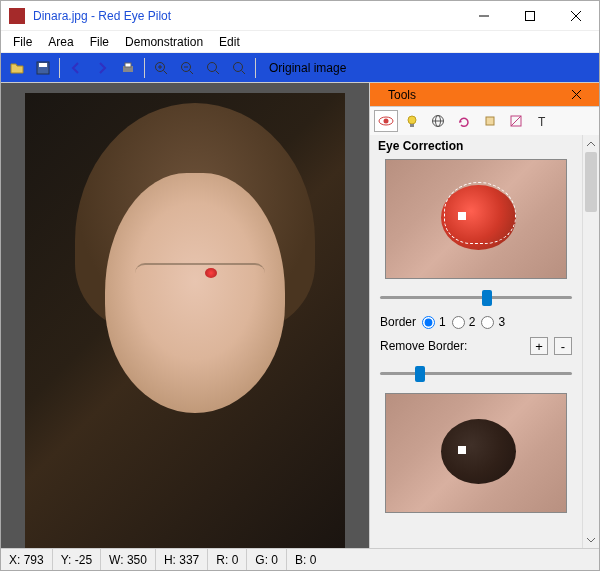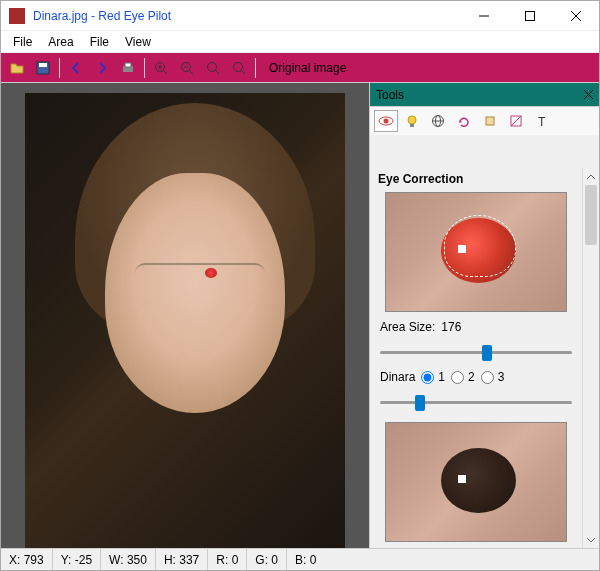--- a/index.html
+++ b/index.html
@@ -3,37 +3,37 @@
 <meta charset="utf-8">
 <style>
 * { margin: 0; padding: 0; box-sizing: border-box; font-family: 'Segoe UI', Tahoma, sans-serif; font-size: 12px; }
 body { width: 600px; height: 571px; background: #fff; display: flex; flex-direction: column; border: 1px solid #aaa; }
 .titlebar { height: 30px; display: flex; align-items: center; padding: 0 0 0 8px; background: #fff; border-bottom: 1px solid #eee; }
 .titlebar .app-icon { width: 16px; height: 16px; background: #a52a2a; margin-right: 8px; }
 .titlebar .title { flex: 1; font-size: 12px; color: #1d4ed8; }
 .titlebar .win-btn { width: 46px; height: 30px; display: flex; align-items: center; justify-content: center; cursor: pointer; }
 .menubar { height: 22px; display: flex; align-items: center; padding: 0 4px; background: #fff; border-bottom: 1px solid #eee; }
 .menubar .menu-item { padding: 2px 8px; cursor: pointer; }
-.toolbar { height: 30px; display: flex; align-items: center; padding: 0 4px; background: #be185d; border-bottom: 1px solid #ccc; gap: 2px; }
+.toolbar { height: 30px; display: flex; align-items: center; padding: 0 4px; background: #1d4ed8; border-bottom: 1px solid #ccc; gap: 2px; }
 .toolbar .tool-btn { width: 24px; height: 24px; display: flex; align-items: center; justify-content: center; cursor: pointer; border: 1px solid transparent; }
 .toolbar .sep { width: 1px; height: 20px; background: #ccc; margin: 0 2px; }
 .toolbar .orig-btn { padding: 3px 8px; cursor: pointer; border: 1px solid transparent; }
 .main-area { flex: 1; display: flex; overflow: hidden; }
 .canvas-area { flex: 1; background: #555; display: flex; align-items: flex-start; justify-content: center; padding: 10px 0; overflow: hidden; }
 .canvas-img { width: 320px; height: 460px; background: linear-gradient(135deg, #1a1612 0%, #2a2015 40%, #3a2a1a 50%, #1a1410 100%); position: relative; }
 .face { position: absolute; left: 80px; top: 80px; width: 180px; height: 240px; background: radial-gradient(ellipse 100px 130px at 50% 45%, #e8c5b0 0%, #dcb59a 60%, #c19a7a 100%); border-radius: 50% 50% 55% 55% / 55% 55% 50% 50%; }
 .hair { position: absolute; left: 50px; top: 10px; width: 240px; height: 230px; background: radial-gradient(ellipse at 50% 40%, #6b5038 0%, #4a3520 70%); border-radius: 50% 50% 30% 30% / 60% 60% 30% 30%; }
 .redeye { position: absolute; left: 180px; top: 175px; width: 12px; height: 10px; background: radial-gradient(circle, #ff4040 0%, #aa2020 100%); border-radius: 50%; }
 .glasses { position: absolute; left: 110px; top: 170px; width: 130px; height: 30px; border-top: 2px solid rgba(120,100,80,0.6); border-radius: 10px; }
 .side-panel { width: 230px; background: #f0f0f0; display: flex; flex-direction: column; border-left: 1px solid #ccc; }
-.panel-header { height: 24px; display: flex; align-items: center; justify-content: space-between; padding: 0 6px; background: #0f766e; border-bottom: 1px solid #ccc; text-align: right; }
+.panel-header { height: 24px; display: flex; align-items: center; justify-content: space-between; padding: 0 18px; background: #f97316; border-bottom: 1px solid #ccc; text-align: right; }
 .panel-toolbar { height: 28px; display: flex; align-items: center; padding: 0 4px; gap: 2px; background: #f8f8f8; }
 .panel-tab { width: 24px; height: 22px; display: flex; align-items: center; justify-content: center; cursor: pointer; border: 1px solid transparent; }
 .panel-tab.active { border-color: #aaa; background: #fff; }
-.panel-content { flex: 1; display: flex; overflow: hidden; margin-top: 33px; }
+.panel-content { flex: 1; display: flex; overflow: hidden; }
 .panel-scroll { flex: 1; overflow: hidden; padding: 2px 8px 0 8px; }
 .scrollbar { width: 17px; background: #f0f0f0; display: flex; flex-direction: column; border-left: 1px solid #ddd; }
 .sb-btn { height: 17px; background: #f0f0f0; display: flex; align-items: center; justify-content: center; cursor: pointer; }
 .sb-track { flex: 1; background: #f0f0f0; position: relative; }
 .sb-thumb { position: absolute; top: 0; left: 2px; right: 2px; height: 60px; background: #cdcdcd; border-radius: 2px; cursor: pointer; }
 .section-title { font-weight: bold; font-size: 12px; padding: 2px 0; }
 .eye-preview { width: 182px; height: 120px; border: 1px solid #888; background: linear-gradient(135deg,#b89080 0%,#c8a090 30%,#d8b0a0 50%,#c8a090 70%,#b89080 100%); position: relative; margin: 4px auto; image-rendering: pixelated; }
 .eye-iris { position: absolute; left: 55px; top: 25px; width: 75px; height: 65px; border-radius: 50%; background: radial-gradient(circle at 40% 40%, #ff6050 0%, #d03828 50%, #8a2818 100%); }
 .eye-iris.fixed { background: radial-gradient(circle at 40% 40%, #403028 0%, #302018 50%, #201510 100%); }
 .eye-sel { position: absolute; left: 58px; top: 22px; width: 72px; height: 62px; border: 1px dashed #fff; border-radius: 55% 60% 50% 45%; }
@@ -71,21 +71,22 @@
         <line x1="0" y1="0" x2="10" y2="10" stroke="#000"></line>
         <line x1="10" y1="0" x2="0" y2="10" stroke="#000"></line>
       </svg>
   </div>
 </div>
 
 <div class="menubar">
   <div class="menu-item">File</div>
   <div class="menu-item">Area</div>
   <div class="menu-item">File</div>
-  <div class="menu-item">View</div>
+  <div class="menu-item">Demonstration</div>
+  <div class="menu-item">Edit</div>
 </div>
 
 <div class="toolbar">
   <div class="tool-btn">
       <svg width="16" height="16">
         <path d="M2 4h5l1 2h6v7H2z" fill="#e8c860" stroke="#aa8820"></path>
       </svg>
     </div>
   <div class="tool-btn">
       <svg width="16" height="16">
@@ -210,46 +211,47 @@
       <div class="panel-scroll">
         <div class="section-title">Eye Correction</div>
 
         <div class="eye-preview">
           <div class="eye-iris"></div>
           <div class="eye-sel"></div>
           <div class="eye-hl"></div>
         </div>
 
         <div class="field-row">
-          <span>Area Size:</span>
-          <span>176</span>
-        </div>
-        <div class="field-row">
           <div class="slider">
             <div class="slider-track"></div>
             <div class="slider-thumb" id="area-thumb" style="left: 53%;"></div>
           </div>
         </div>
 
         <div class="field-row">
-          <span>Dinara</span>
+          <span>Border</span>
           <label class="radio-wrap">
               <input type="radio" name="f" checked="" style="">
               <span>1</span>
             </label>
           <label class="radio-wrap">
               <input type="radio" name="f" style="">
               <span>2</span>
             </label>
           <label class="radio-wrap">
               <input type="radio" name="f" style="">
               <span>3</span>
             </label>
         </div>
 
+        <div class="field-row">
+          <span style="flex:1">Remove Border:</span>
+          <div class="small-btn">+</div>
+          <div class="small-btn">-</div>
+        </div>
 
         <div class="field-row">
           <div class="slider">
             <div class="slider-track"></div>
             <div class="slider-thumb" id="bright-thumb" style="left: 18%;"></div>
           </div>
         </div>
 
         <div class="eye-preview" style="margin-top:6px">
           <div class="eye-iris fixed"></div>

